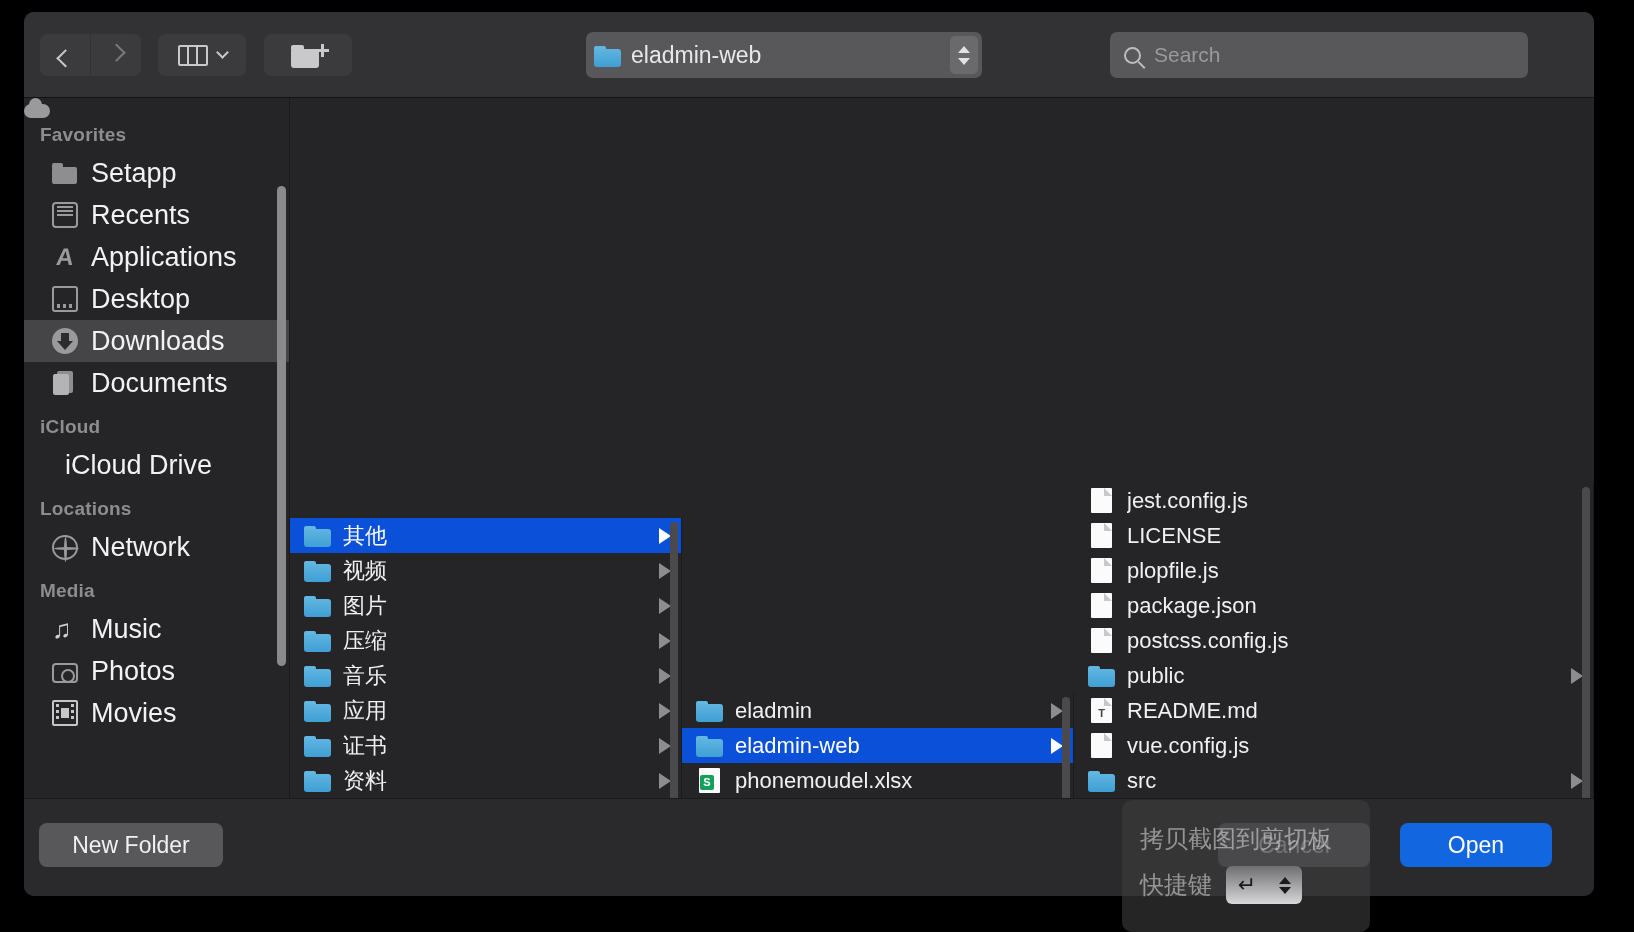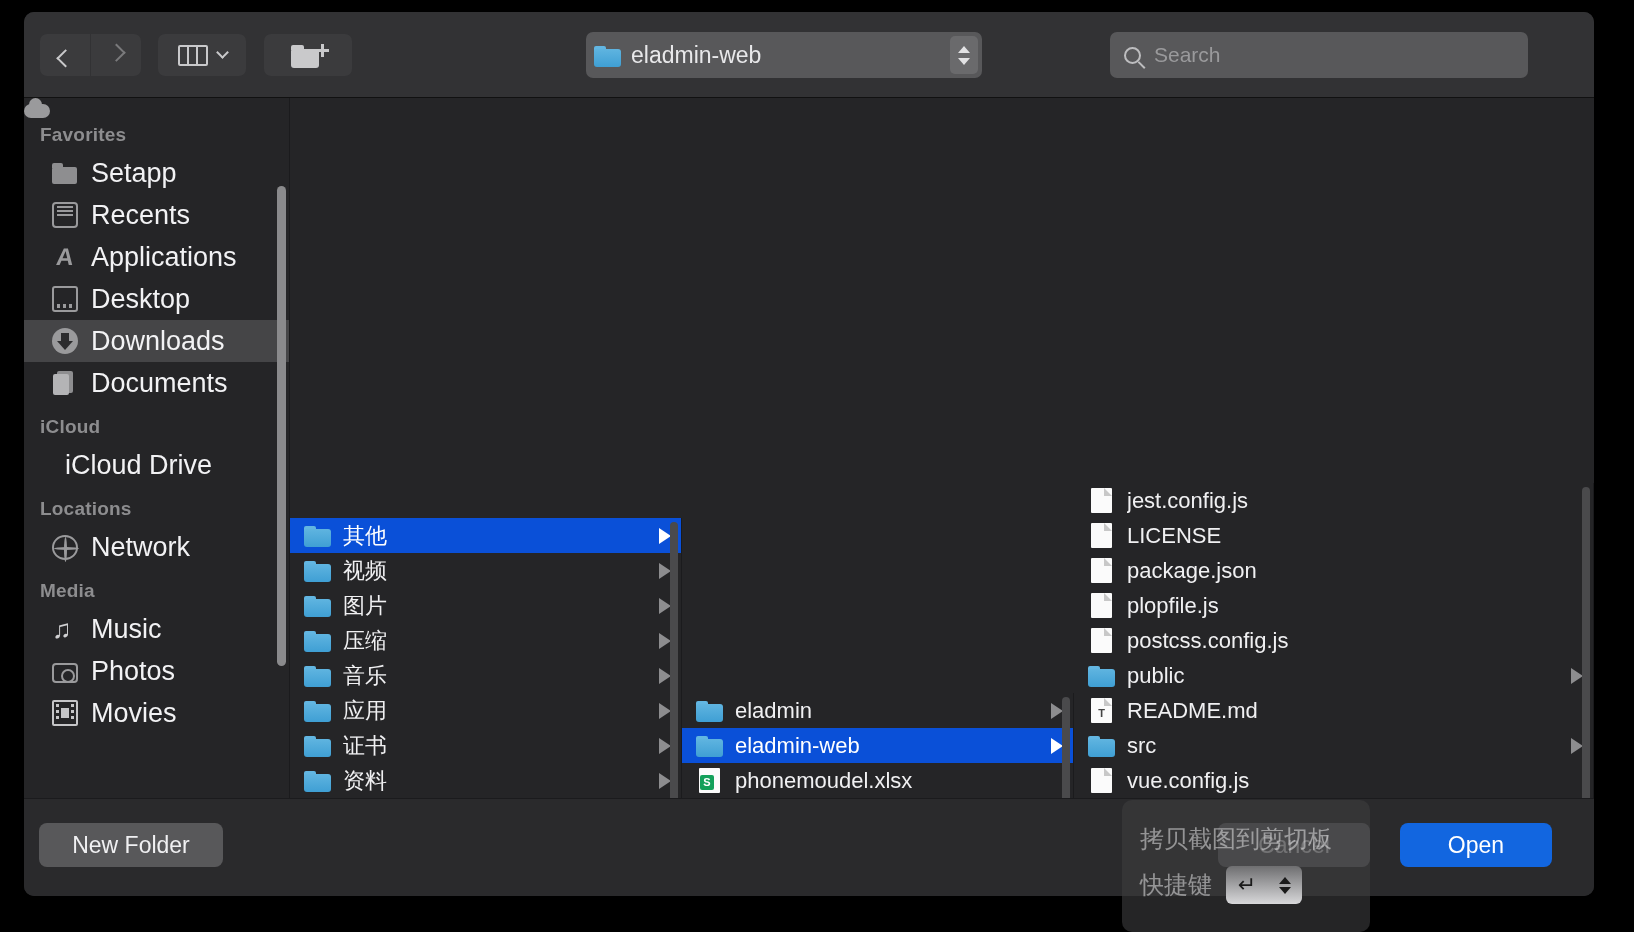--- a/index.html
+++ b/index.html
@@ -477,66 +477,66 @@
                 <span class="pg"></span>
                 <span class="fold"></span>
               </span>
               <span class="name">LICENSE</span>
             </div>
             <div class="row">
               <span class="fi fi-doc">
                 <span class="pg"></span>
                 <span class="fold"></span>
               </span>
+              <span class="name">plopfile.js</span>
+            </div>
+            <div class="row">
+              <span class="fi fi-doc">
+                <span class="pg"></span>
+                <span class="fold"></span>
+              </span>
               <span class="name">package.json</span>
             </div>
             <div class="row">
               <span class="fi fi-doc">
                 <span class="pg"></span>
                 <span class="fold"></span>
               </span>
-              <span class="name">plopfile.js</span>
-            </div>
-            <div class="row">
-              <span class="fi fi-doc">
-                <span class="pg"></span>
-                <span class="fold"></span>
-              </span>
               <span class="name">postcss.config.js</span>
             </div>
             <div class="row">
               <span class="fi fi-folder">
                 <span class="t"></span>
                 <span class="b"></span>
               </span>
               <span class="name">public</span>
               <span class="arrow"></span>
             </div>
             <div class="row">
               <span class="fi fi-doc">
                 <span class="pg"></span>
                 <span class="fold"></span>
                 <span class="t">T</span>
               </span>
               <span class="name">README.md</span>
             </div>
             <div class="row">
+              <span class="fi fi-doc">
+                <span class="pg"></span>
+                <span class="fold"></span>
+              </span>
+              <span class="name">vue.config.js</span>
+            </div>
+            <div class="row">
               <span class="fi fi-folder">
                 <span class="t"></span>
                 <span class="b"></span>
               </span>
               <span class="name">src</span>
               <span class="arrow"></span>
-            </div>
-            <div class="row">
-              <span class="fi fi-doc">
-                <span class="pg"></span>
-                <span class="fold"></span>
-              </span>
-              <span class="name">vue.config.js</span>
             </div>
           </div>
         <div class="col-scroll"></div>
       </div>
     </div>
   </div>
 
   <div class="footer">
     <div class="btn" id="new-folder-btn">New Folder</div>
     <div class="btn" id="cancel-btn">Cancel</div>

